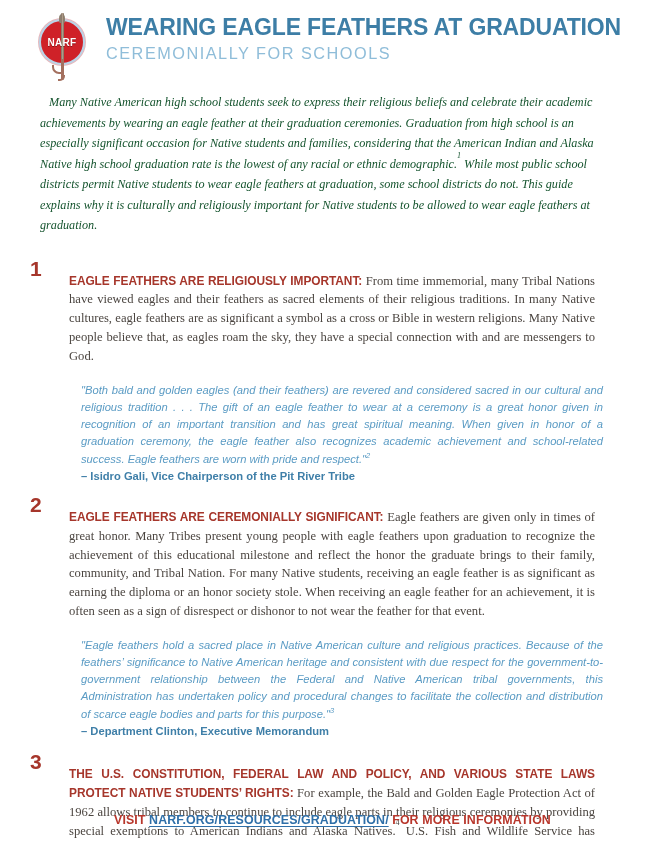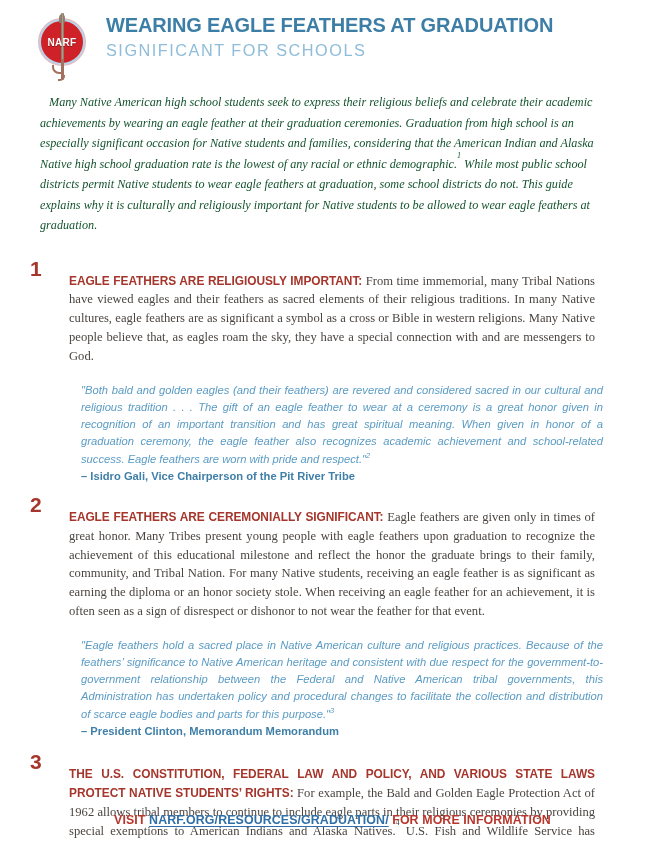--- a/index.html
+++ b/index.html
@@ -88,21 +88,21 @@
     width: 6px; height: 9px;
     background: #8d8070;
     border-radius: 50% 50% 20% 20%;
     z-index: 1;
   }
 
   .titles { padding-left: 18px; padding-top: 3px; }
   .title {
     font-family: "Liberation Sans", sans-serif;
     font-weight: bold;
-    font-size: 20px;
+    font-size: 23px;
     color: #3d7ea6;
     letter-spacing: -0.15px;
     line-height: 1.05;
     white-space: nowrap;
   }
   .subtitle {
     font-family: "Liberation Sans", sans-serif;
     font-weight: normal;
     font-size: 16.3px;
     color: #8fbdd9;
@@ -211,21 +211,21 @@
     <div class="logo-staff"></div>
     <div class="logo-ring"></div>
     <div class="logo-narf">NARF</div>
     <div class="logo-staff-low"></div>
     <div class="logo-hook"></div>
     <div class="logo-foot"></div>
   </div>
 
   <div class="titles">
     <div class="title">WEARING EAGLE FEATHERS AT GRADUATION</div>
-    <div class="subtitle">SIGNIFICANT FOR SCHOOLS</div>
+    <div class="subtitle">CEREMONIALLY FOR SCHOOLS</div>
   </div>
 </div>
 
 <p class="intro"><span>Many Native American high school students seek to express their religious beliefs and celebrate their academic achievements by wearing an eagle feather at their graduation ceremonies. Graduation from high school is an especially significant occasion for Native students and families, considering that the American Indian and Alaska Native high school graduation rate is the lowest of  any racial or ethnic demographic.</span><sup class="ref">1</sup><span> While most public school districts permit Native students to wear eagle feathers at graduation, some school districts do not. This guide explains why it is culturally and religiously important for Native students to be allowed to wear eagle feathers at  graduation.</span></p>
 
 <div class="sections">
 
   <div class="section">
     <div class="num">1</div>
     <div class="sec-body">
@@ -236,21 +236,21 @@
       </div>
     </div>
   </div>
 
   <div class="section" style="margin-top:10px;">
     <div class="num">2</div>
     <div class="sec-body">
       <p class="para"><span class="hd">EAGLE FEATHERS ARE CEREMONIALLY SIGNIFICANT:</span><span> Eagle feathers are given only in times of great honor. Many Tribes present young people with eagle feathers upon graduation to recognize the achievement of this educational milestone and reflect the honor the graduate brings to their family, community, and Tribal Nation. For many Native students, receiving an eagle feather is as significant as earning the diploma or an honor society stole. When receiving an eagle feather for an achievement, it is often seen as a sign of disrespect or dishonor to not wear the feather for that event.</span></p>
       <div class="quote-wrap">
         <p class="quote"><span>"Eagle feathers hold a sacred place in Native American culture and religious practices. Because of the feathers’ significance to Native American heritage and consistent with due respect for the government-to-government relationship between the Federal and Native American tribal governments,  this Administration has undertaken policy and procedural changes to facilitate the collection and distribution of scarce eagle bodies and parts for this purpose."</span><sup>3</sup></p>
-        <div class="attrib">– President Clinton, Memorandum Memorandum</div>
+        <div class="attrib">– Department Clinton, Executive Memorandum</div>
       </div>
     </div>
   </div>
 
   <div class="section" style="margin-top:12px;">
     <div class="num">3</div>
     <div class="sec-body">
       <p class="para"><span class="hd">THE U.S. CONSTITUTION, FEDERAL LAW AND POLICY, AND VARIOUS STATE LAWS PROTECT NATIVE STUDENTS’ RIGHTS:</span><span> For example, the Bald and Golden Eagle Protection Act of 1962 allows tribal members to continue to include eagle parts in their religious ceremonies by providing special exemptions to American Indians and Alaska Natives.</span><sup class="ref">4</sup><span> U.S. Fish and Wildlife Service  has facilitated an eagle feather permit and distribution system to Native peoples for religious and ceremonial purposes for more than 20 years</span><sup class="ref">5</sup><span>, and U.S. Department of Justice policies prohibit prosecuting tribal possession and use of eagle feathers.</span><sup class="ref">6</sup></p>
       <p class="para para2">The U.S. Constitution prohibits restrictions on the free exercise of religion and free speech. Even if a school policy preventing Native students from wearing eagle feathers applies to all students, uneven or selective enforcement can violate a Native student’s religious and free speech rights.</p>
     </div>

